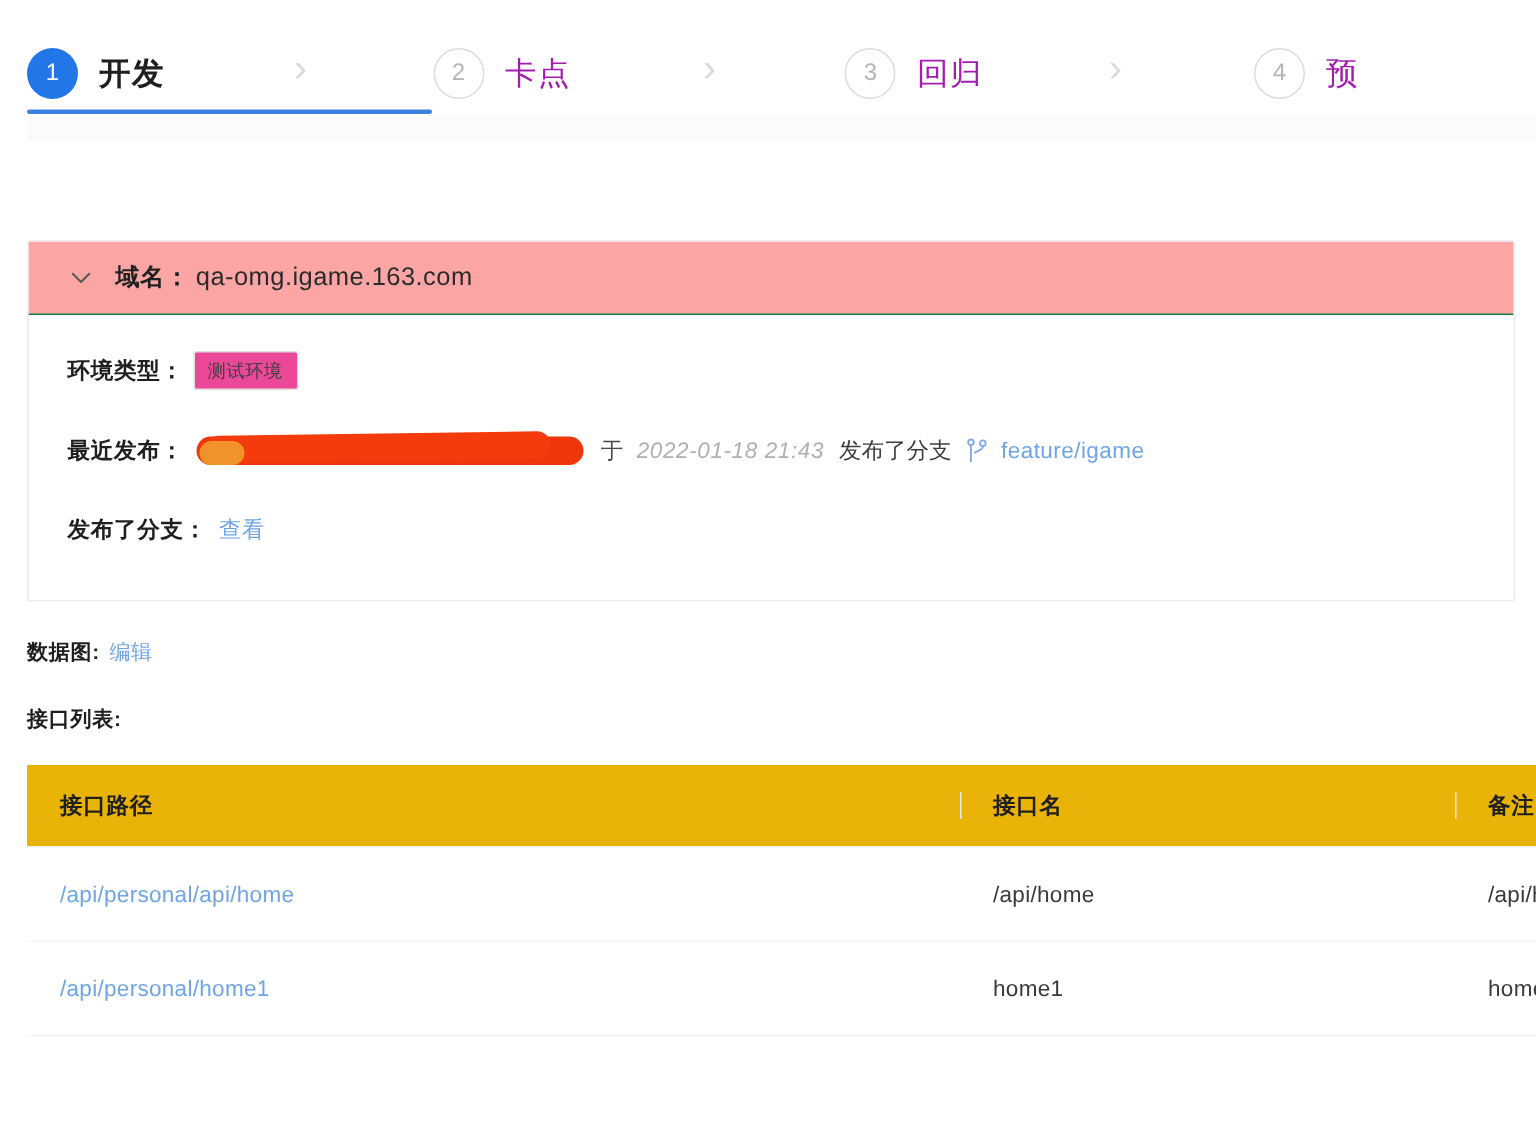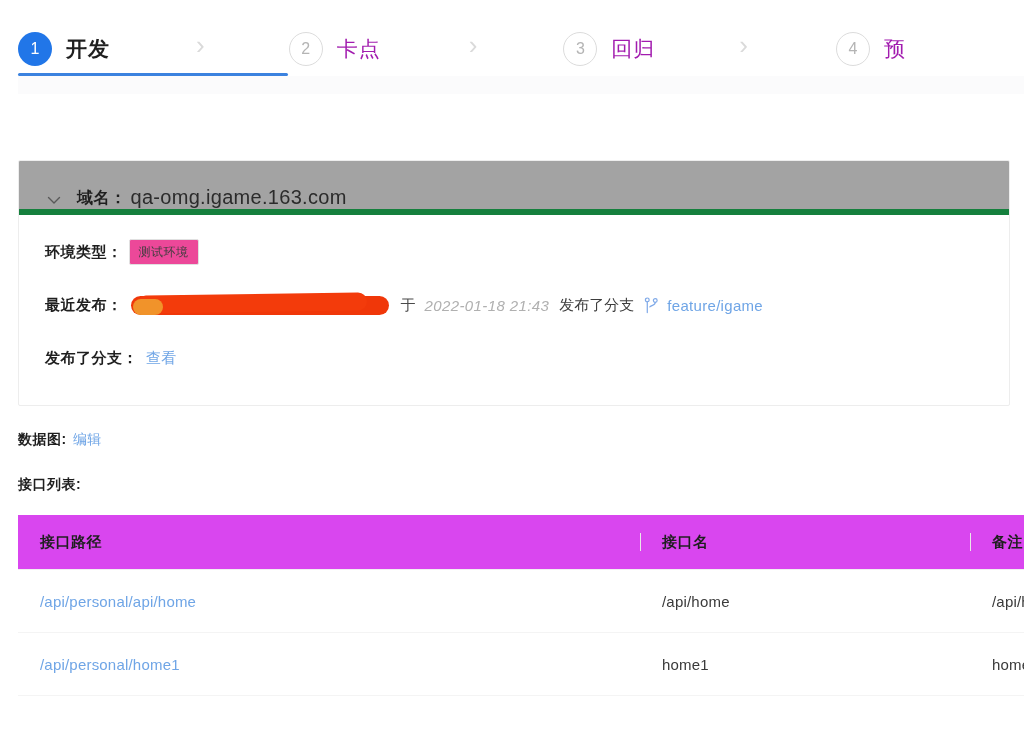--- a/index.html
+++ b/index.html
@@ -125,42 +125,42 @@
   
   .info-card {
     margin: 66px 14px 0 18px;
     border: 1px solid #ededed;
     border-radius: 2px;
     background: #ffffff;
     overflow: hidden;
   }
   .card-header {
     display: flex;
-    align-items: flex-end;
+    align-items: center;
     height: 48px;
     padding: 0 0 0 26px;
-    background: #a3a3a3;
-    border-bottom: 6px solid #15803d;
+    background: #fca5a5;
+    border-bottom: 1px solid #15803d;
   }
   .chevron {
     width: 18px;
     height: 18px;
     flex: 0 0 auto;
     margin-right: 14px;
     color: #595959;
   }
   .chevron svg { display: block; }
   .card-header-label {
     font-size: 16px;
     font-weight: 700;
     color: #1f1f1f;
     letter-spacing: 0.5px;
   }
   .card-header-value {
-    font-size: 20px;
+    font-size: 17px;
     color: #2b2b2b;
     margin-left: 4px;
     letter-spacing: 0.3px;
   }
   .card-body {
     padding: 24px 26px 34px 26px;
     text-align: right;
   }
   .info-row {
     display: flex;
@@ -274,21 +274,21 @@
   .section-line .link { font-weight: 400; margin-left: 2px; font-size: 14px; }
 
   
   .api-table {
     margin: 21px 0 0 18px;
     width: 1006px;
     border-collapse: collapse;
     table-layout: fixed;
   }
   .api-table thead th {
-    background: #d946ef;
+    background: #eab308;
     text-align: left;
     font-size: 15px;
     font-weight: 700;
     color: #1f1f1f;
     height: 54px;
     padding: 0 0 0 22px;
     letter-spacing: 0.5px;
     border-bottom: 1px solid #f0f0f0;
     position: relative;
   }

